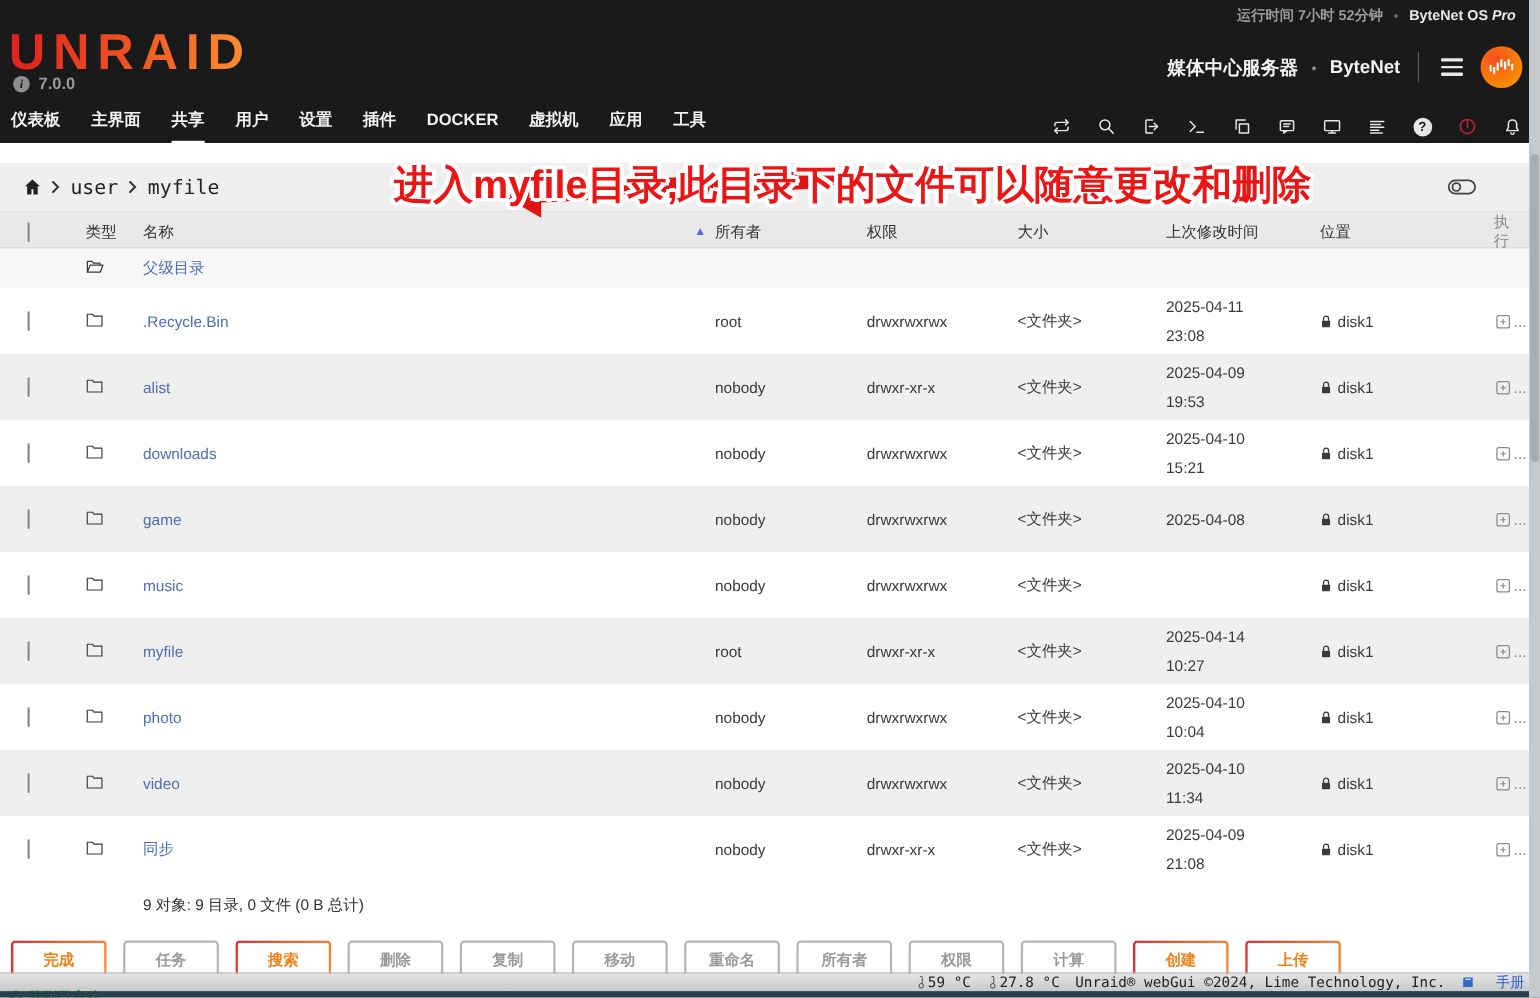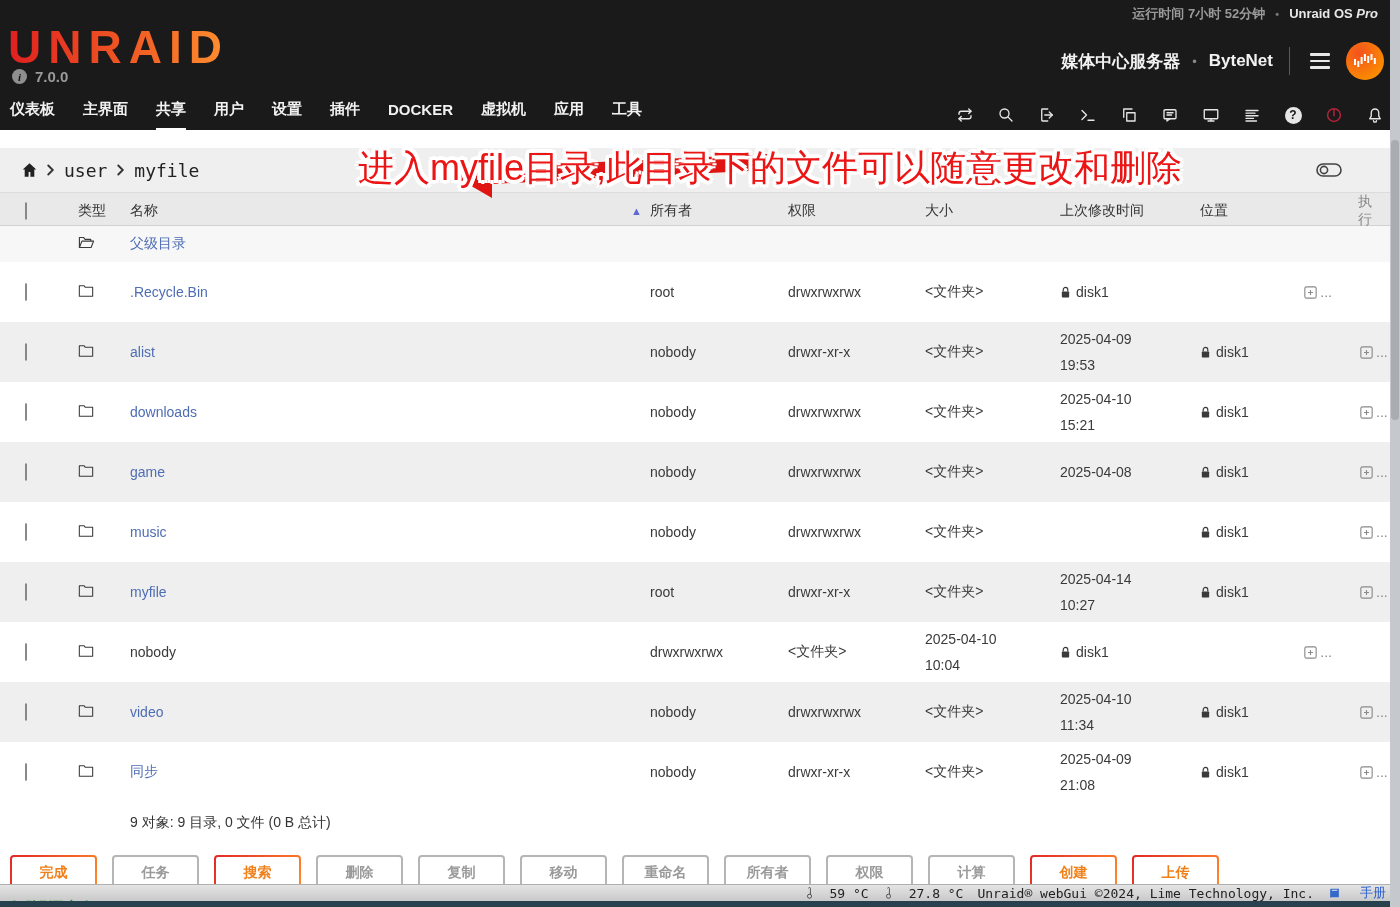--- a/index.html
+++ b/index.html
@@ -79,41 +79,41 @@
                  background:linear-gradient(#fff,#fff) padding-box, linear-gradient(120deg,#e22727,#ff8c2b) border-box; }
 
   
   .statusbar { position:absolute; left:0; top:884px; width:1400px; height:17px;
                background:linear-gradient(#e4e4e4,#c9c9c9); border-top:1px solid #b0b0b0;
                display:flex; align-items:center; z-index:3; font-size:13px; }
   .bottom-strip { position:absolute; left:0; top:901px; width:1400px; height:6px; background:#27424e; z-index:3; }
   .array-status { display:flex; align-items:center; gap:5px; margin-left:8px; color:#2f9e2f; font-weight:bold;margin-top:27px; }
   .status-right { margin-left:auto; margin-right:14px; display:flex; align-items:center; gap:14px;
                   font-family:"DejaVu Sans Mono", monospace; color:#222; }
-  .temp { display:flex; align-items:center; gap:15px; }
+  .temp { display:flex; align-items:center; gap:1px; }
   .temp svg { stroke:#222; fill:none; stroke-width:1.5; }
   .manual-link { color:#2a5fd0; cursor:pointer; display:flex; align-items:center; gap:19px; }
 
   
   .scrollbar { position:absolute; right:0; top:0; width:10px; height:907px; background:#c5c9cd; z-index:6; }
   .scroll-thumb { position:absolute; left:1px; top:140px; width:8px; height:280px; background:#a9adb1; border-radius:4px; }
-  .annot { position:absolute; z-index:5; color:#ec1515; font-weight:normal; pointer-events:none;
+  .annot { position:absolute; z-index:5; color:#ec1515; font-weight:bold; pointer-events:none;
            text-shadow:-3px -3px 0 #fff,3px -3px 0 #fff,-3px 3px 0 #fff,3px 3px 0 #fff,-4px 0 0 #fff,4px 0 0 #fff,0 -4px 0 #fff,0 4px 0 #fff; }
   .annot-top { left:358px; top:144px; font-size:36px; white-space:nowrap; }
   .annot-mid { left:298px; top:436px; font-size:35px; line-height:43px; white-space:nowrap; }
   .arrow-svg { position:absolute; left:452px; top:142px; z-index:5; pointer-events:none; }
 </style>
 </head>
 <body>
 
 <div class="screen">
 
   <div class="hdr">
     <div class="uptime-line">
-      <span>运行时间 7小时 52分钟</span><span class="sep">•</span><span class="os">Unraid OS</span> <span class="os-edition">Pro</span>
+      <span>运行时间 7小时 52分钟</span><span class="sep">•</span><span class="os">ByteNet OS</span> <span class="os-edition">Pro</span>
     </div>
     <div class="logo">UNRAID</div>
     <div class="version">
       <span class="info-badge">i</span>
       <span>7.0.0</span>
     </div>
     <div class="server-line">
       <span class="server-desc">媒体中心服务器</span>
       <span class="sep">•</span>
       <span class="server-name">ByteNet</span>
@@ -271,20 +271,24 @@
 
   <div class="row r0 grid">
     <span><span class="cb"></span></span>
     <span class="type-icon"><svg width="16" height="14" viewBox="0 0 24 20">
           <path d="M2 18V2h7l2 2.5h11V18z"></path>
         </svg></span>
     <a class="name-link">.Recycle.Bin</a>
     <span>root</span>
     <span>drwxrwxrwx</span>
     <span>&lt;文件夹&gt;</span>
+    <span class="mtime">
+        <span>2025-04-11</span>
+        <span>23:08</span>
+      </span>
     <span class="loc">
         <svg width="11" height="13" viewBox="0 0 24 28">
           <path d="M7 12V8a5 5 0 0 1 10 0v4" fill="none" stroke="#3a3a3a" stroke-width="2.6"></path>
           <rect x="4" y="12" width="16" height="13" rx="1.5"></rect>
         </svg>
         <span>disk1</span>
       </span>
     <span class="actions">
         <svg width="17" height="17" viewBox="0 0 24 24">
           <rect x="4" y="4" width="16" height="16" rx="2.5"></rect>
@@ -437,20 +441,21 @@
         </svg>
         <span>...</span>
       </span>
   </div>
 
   <div class="row r6 grid">
     <span><span class="cb"></span></span>
     <span class="type-icon"><svg width="16" height="14" viewBox="0 0 24 20">
           <path d="M2 18V2h7l2 2.5h11V18z"></path>
         </svg></span>
+    <a class="name-link">photo</a>
     <span>nobody</span>
     <span>drwxrwxrwx</span>
     <span>&lt;文件夹&gt;</span>
     <span class="mtime">
         <span>2025-04-10</span>
         <span>10:04</span>
       </span>
     <span class="loc">
         <svg width="11" height="13" viewBox="0 0 24 28">
           <path d="M7 12V8a5 5 0 0 1 10 0v4" fill="none" stroke="#3a3a3a" stroke-width="2.6"></path>

